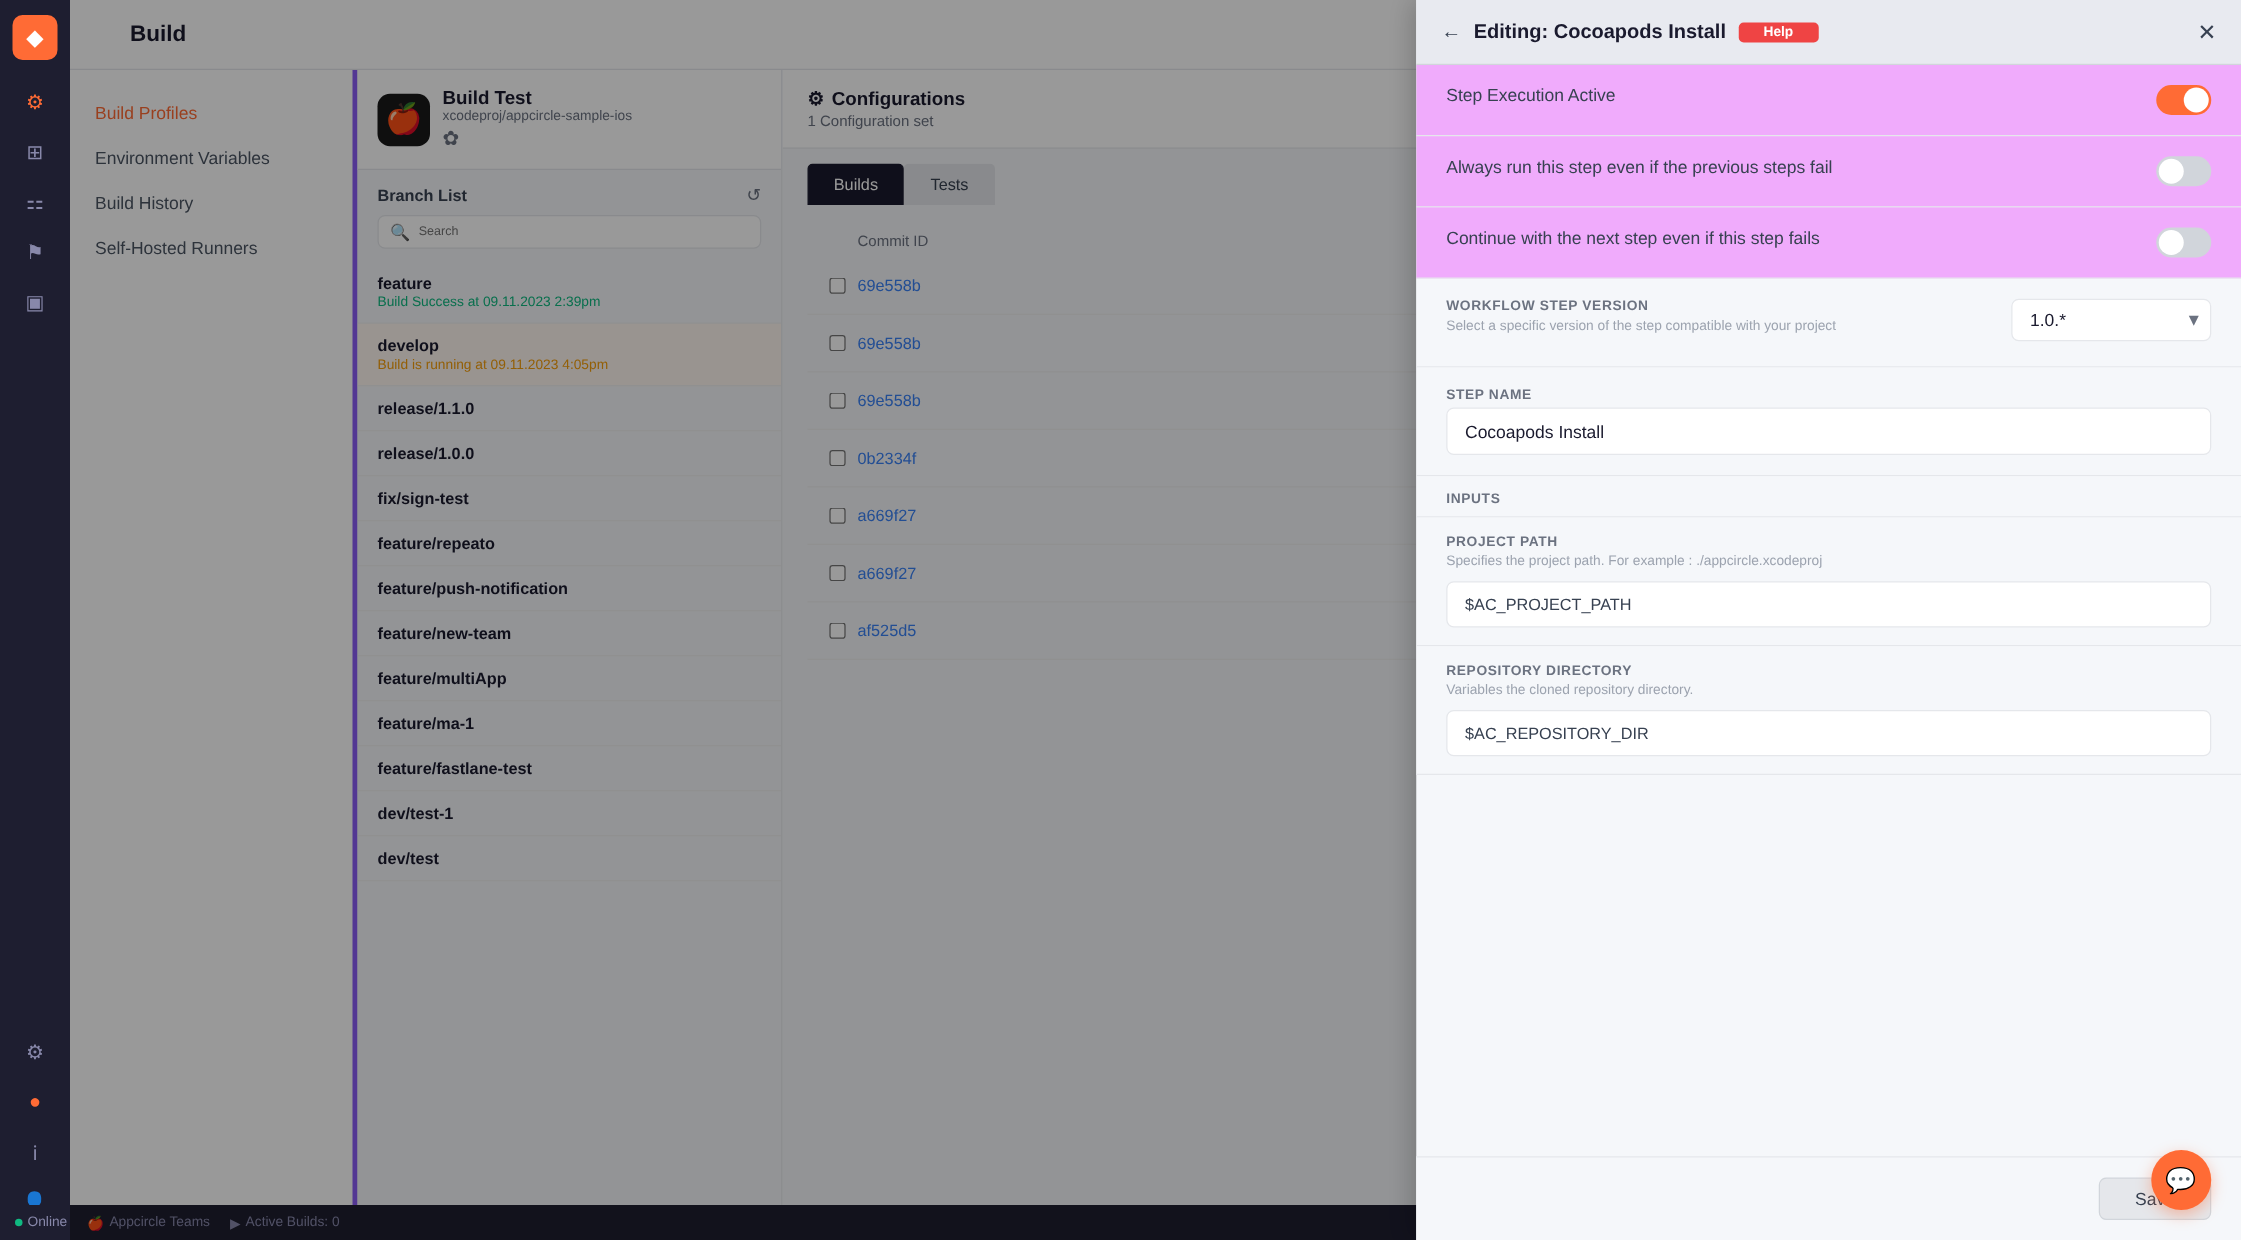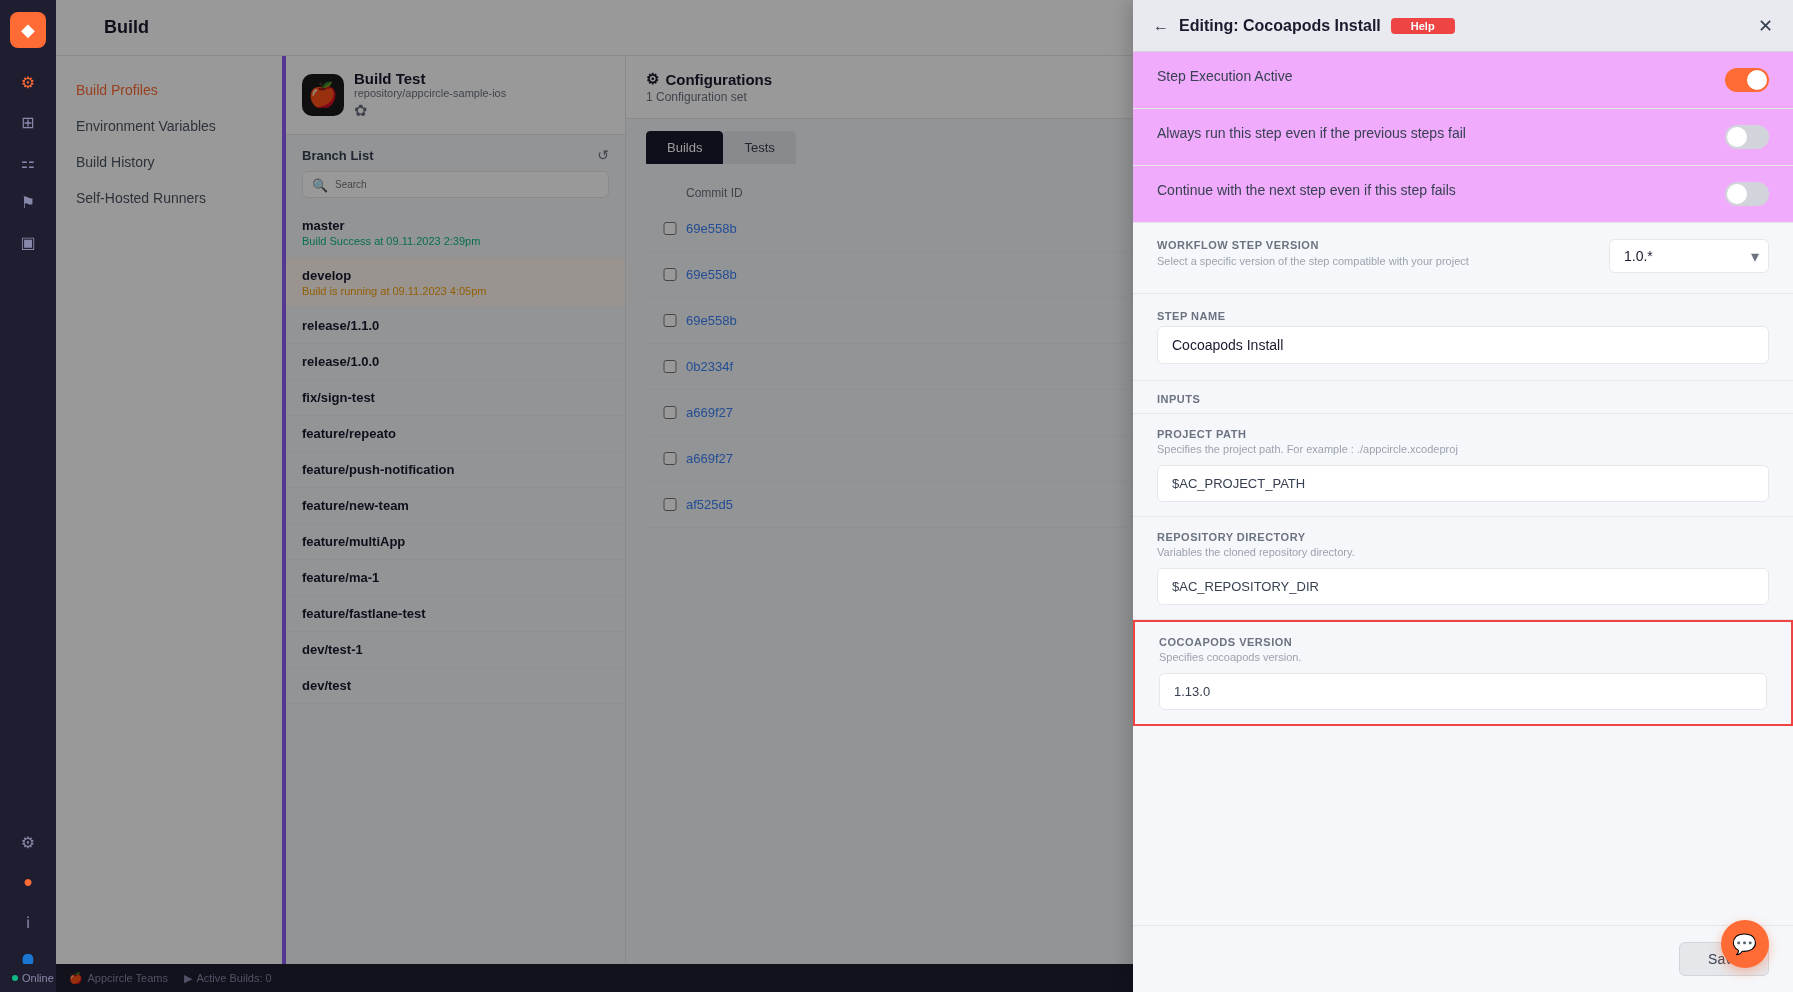--- a/index.html
+++ b/index.html
@@ -503,36 +503,36 @@
     </div>
 
     <div class="center-panel">
 
       <div class="project-header">
         <div class="project-icon">
           <span style="font-size:24px;">🍎</span>
         </div>
         <div class="project-info">
           <div class="project-name">Build Test</div>
-          <div class="project-path">repository/appcircle-sample-ios</div>
+          <div class="project-path">xcodeproj/appcircle-sample-ios</div>
           <div class="project-badge">✿</div>
         </div>
       </div>
 
       <div class="branch-list-header">
         <span class="branch-list-title">Branch List</span>
         <span class="branch-list-refresh">↺</span>
       </div>
       <div class="branch-search">
         <span class="branch-search-icon">🔍</span>
         <input type="text" placeholder="Search" style="">
       </div>
       <div class="branch-items">
         <div class="branch-item">
-          <div class="branch-name">master</div>
+          <div class="branch-name">feature</div>
           <div class="branch-status success">Build Success at 09.11.2023 2:39pm</div>
         </div>
         <div class="branch-item active">
           <div class="branch-name active-branch">develop</div>
           <div class="branch-status running">Build is running at 09.11.2023 4:05pm</div>
         </div>
         <div class="branch-item">
           <div class="branch-name">release/1.1.0</div>
         </div>
         <div class="branch-item">
@@ -688,25 +688,20 @@
         <div class="input-field-desc">Specifies the project path. For example : ./appcircle.xcodeproj</div>
         <div class="input-field-value">$AC_PROJECT_PATH</div>
       </div>
 
       <div class="input-field-block">
         <div class="input-field-name">REPOSITORY DIRECTORY</div>
         <div class="input-field-desc">Variables the cloned repository directory.</div>
         <div class="input-field-value">$AC_REPOSITORY_DIR</div>
       </div>
 
-      <div class="input-field-block highlighted">
-        <div class="input-field-name">COCOAPODS VERSION</div>
-        <div class="input-field-desc">Specifies cocoapods version.</div>
-        <div class="input-field-value">1.13.0</div>
-      </div>
 
     </div>
 
     <div class="editing-footer">
       <button class="save-btn">Save</button>
     </div>
   </div>
 
 </div>
 

